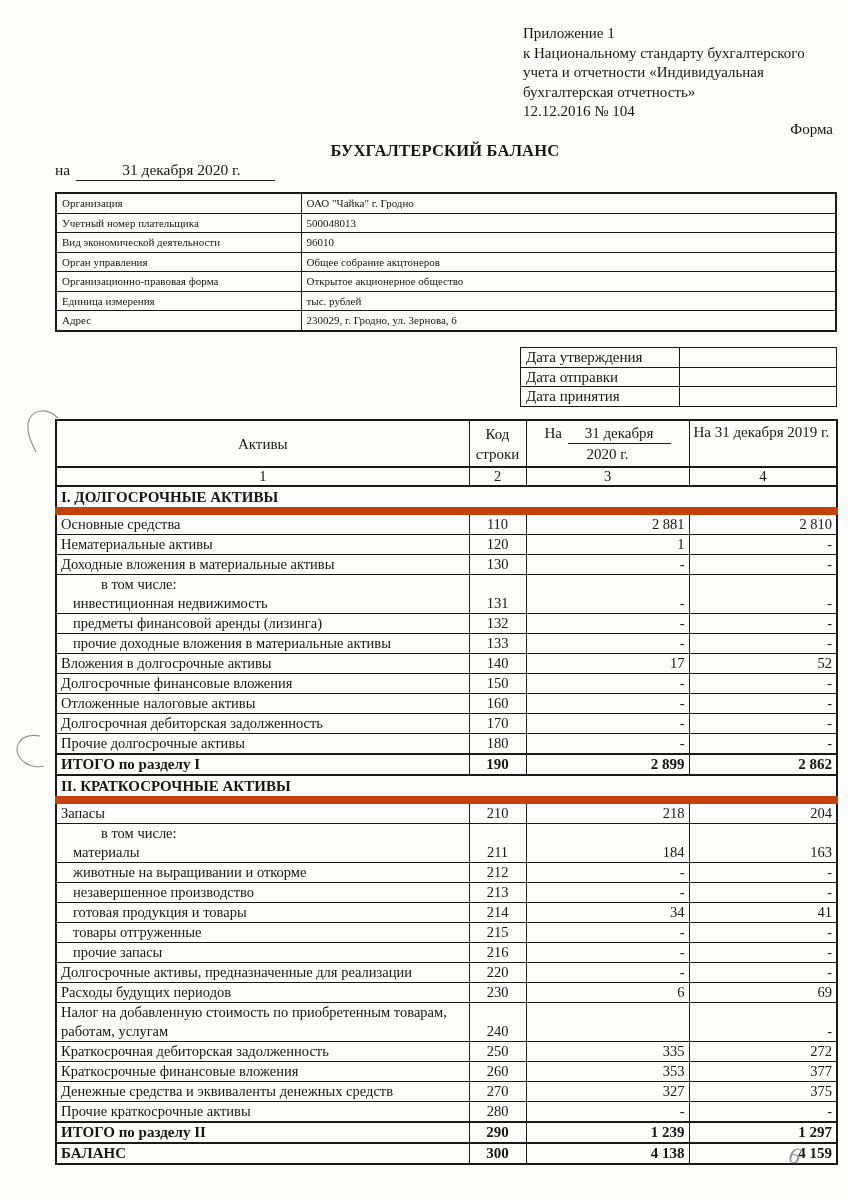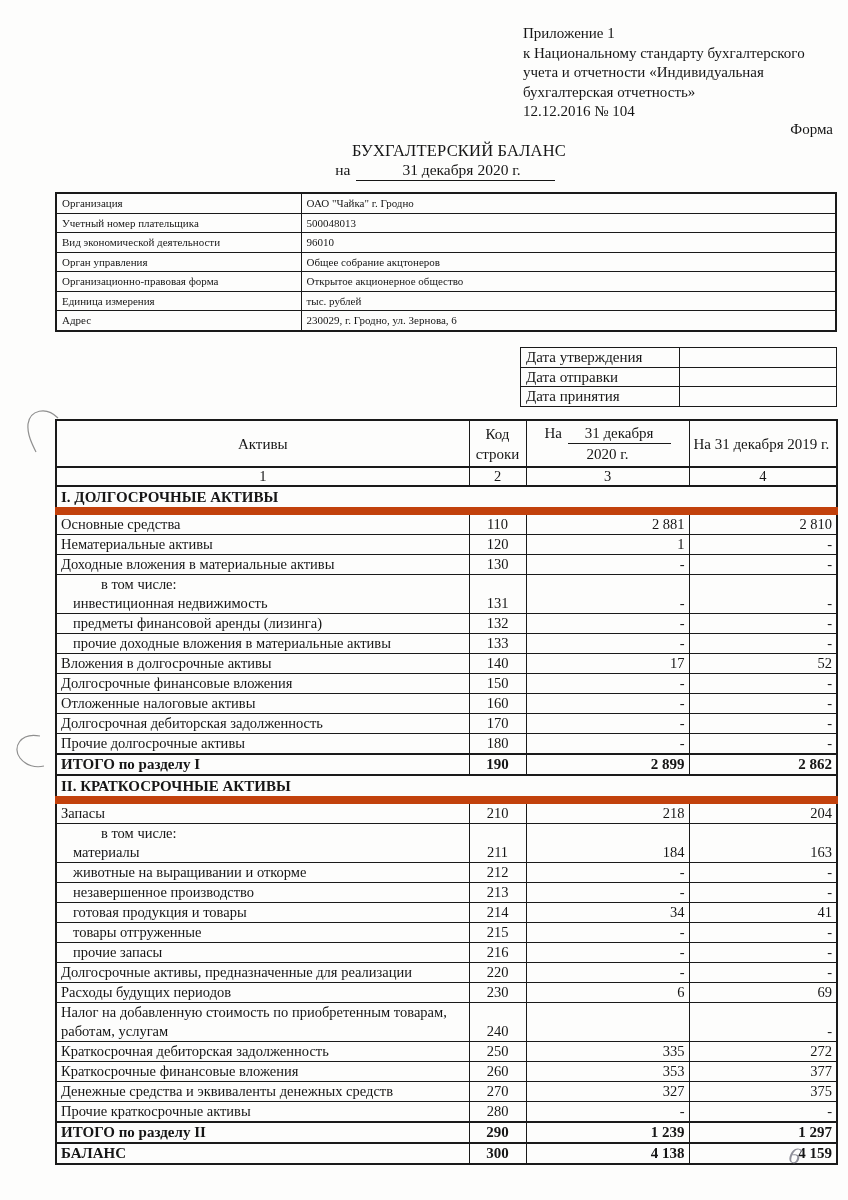--- a/index.html
+++ b/index.html
@@ -18,26 +18,26 @@
     position:absolute;top:24px;left:523px;width:312px;
     font-size:15px;line-height:19.5px;
   }
   .forma{
     position:absolute;top:121px;right:15px;
     font-size:15px;
   }
 
   
   .title{
-    position:absolute;top:141px;left:69px;width:780px;
-    text-align:center;font-weight:normal;font-size:16.5px;letter-spacing:.2px;
+    position:absolute;top:141px;left:55px;width:780px;
+    text-align:center;font-weight:bold;font-size:16.5px;letter-spacing:.2px;
   }
   .date-line{
     position:absolute;top:161px;left:55px;width:780px;
-    text-align:center;font-size:15.5px;
+    text-align:left;font-size:15.5px;
   }
   .date-line .blank{
     display:inline-block;
     border-bottom:1.5px solid #161616;
     padding:0 34px 1px 46px;
     margin-left:6px;
   }
 
   
   table{border-collapse:collapse;table-layout:fixed;}
@@ -71,21 +71,21 @@
     border:1px solid #1a1a1a;
     font-size:14.5px;line-height:19px;
     padding:0 4px;
     vertical-align:bottom;
   }
   .bt thead .hdr td{
     text-align:center;vertical-align:middle;
     border-bottom:2px solid #1a1a1a;
     line-height:20px;padding:2px 4px;font-size:15px;
   }
-  .bt thead .hdr td.h2019{vertical-align:top;text-align:left;padding-top:13px;}
+  .bt thead .hdr td.h2019{vertical-align:top;text-align:left;padding-top:1px;}
   .ublank{
     display:inline-block;border-bottom:1.5px solid #1a1a1a;
     padding:0 17px 0 17px;margin-left:2px;
   }
   .bt thead .nums td{
     text-align:center;border-bottom:2px solid #1a1a1a;
     line-height:17px;font-size:14.5px;padding:0;
   }
   .bt td.sec{
     font-weight:bold;font-size:15px;line-height:20px;

